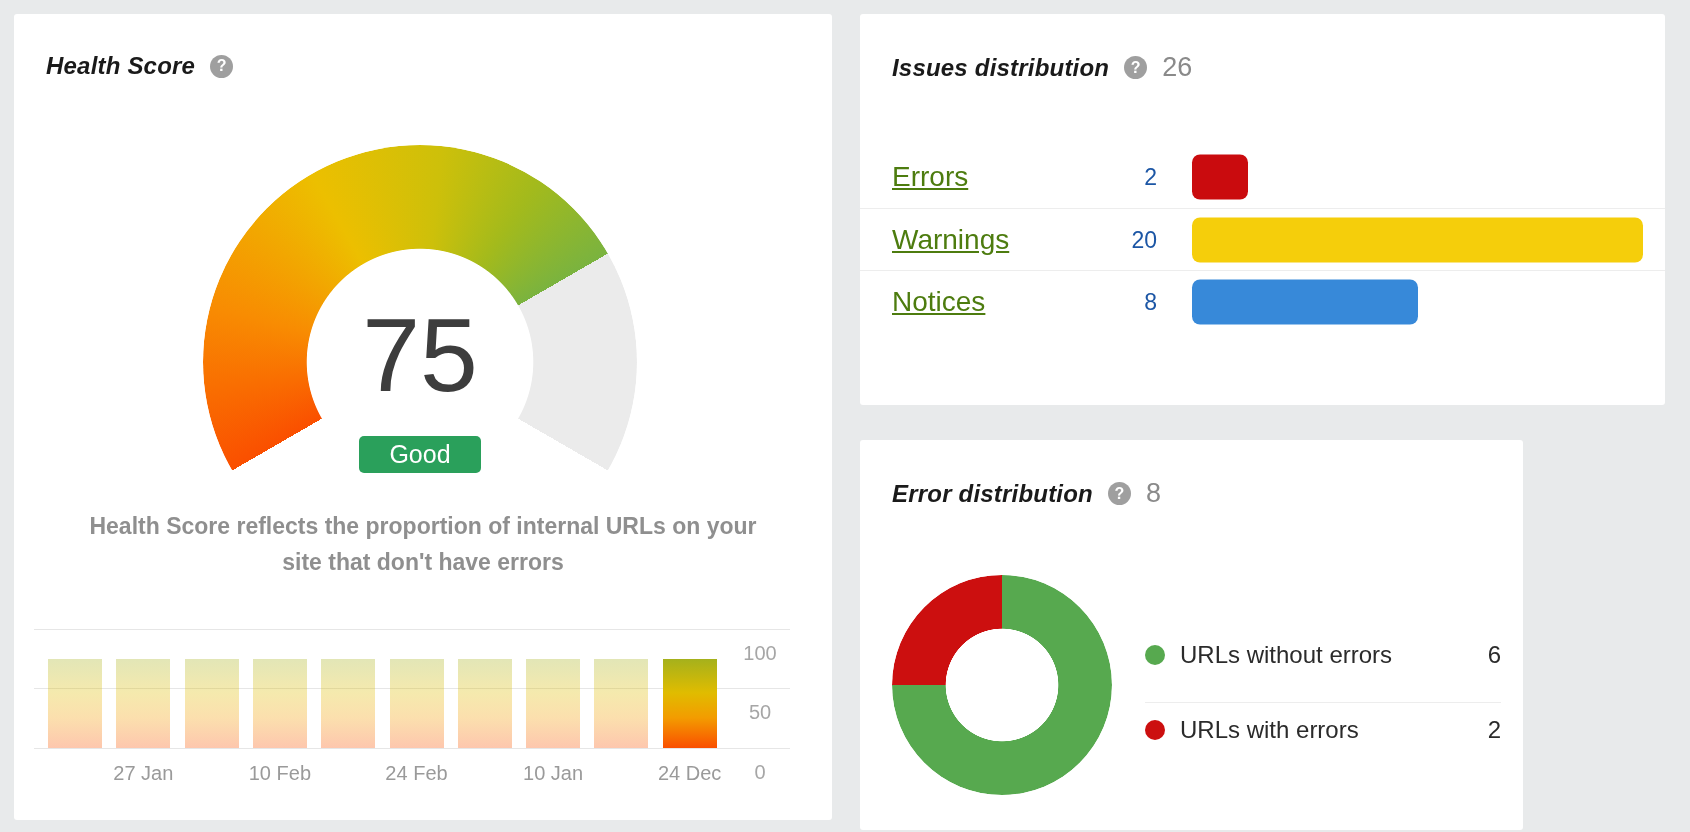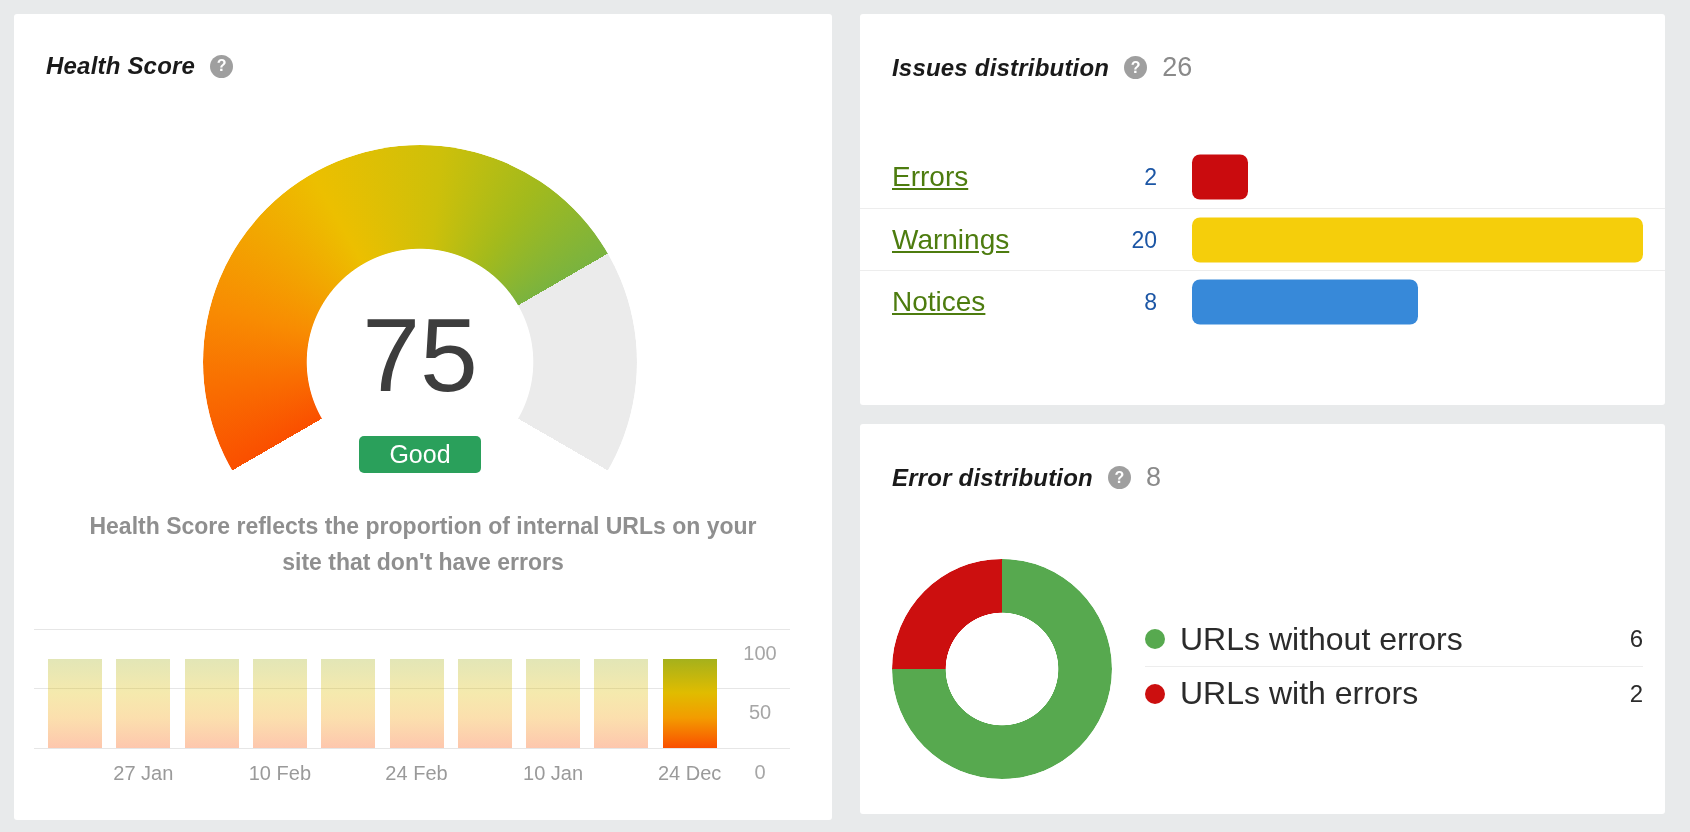--- a/index.html
+++ b/index.html
@@ -2,21 +2,21 @@
 <html><head>
 <meta charset="utf-8">
 <style>
   * { margin:0; padding:0; box-sizing:border-box; }
   html,body { width:1690px; height:832px; overflow:hidden; }
   body { background:#e8eaeb; font-family:"Liberation Sans","DejaVu Sans",sans-serif; color:#2b2b2b; }
 
   .card { position:absolute; background:#fff; border-radius:3px; }
   #health-card { left:14px; top:14px; width:818px; height:806px; }
   #issues-card { left:860px; top:14px; width:805px; height:391px;padding-left:46px; }
-  #error-card  { left:860px; top:424px; width:805px; height:390px; }
+  #error-card  { left:860px; top:440px; width:663px; height:390px; }
 
   .card-header { position:absolute; left:32px; top:38px; display:flex; align-items:center; gap:15px; }
   .card-title { font-size:24px; font-weight:bold; color:#1a1a1a; letter-spacing:0.2px;font-style:italic; }
   .help-icon { width:23px; height:23px; border-radius:50%; background:#9f9f9f; color:#fff; font-size:16px;
                font-weight:bold; display:flex; align-items:center; justify-content:center; cursor:default; }
   .header-count { font-size:27px; color:#8a8a8a; }
 
   
   .gauge-area { position:absolute; left:189px; top:131px; width:434px; height:434px; }
   .gauge-ring { position:absolute; inset:0; border-radius:50%;
@@ -49,23 +49,23 @@
   .issue-count { position:absolute; left:200px; width:97px; top:50%; transform:translateY(-50%);
                  text-align:right; font-size:23px; color:#1c56a5; text-decoration:none; cursor:pointer; }
   .issue-bar { position:absolute; left:332px; top:50%; transform:translateY(-50%); height:45px; border-radius:8px; }
 
   
   .donut { position:absolute; left:32px; top:135px; width:220px; height:220px; border-radius:50%;
            -webkit-mask:radial-gradient(circle closest-side, transparent 51%, #000 51.5%);
            mask:radial-gradient(circle closest-side, transparent 51%, #000 51.5%); }
   .legend { position:absolute; left:285px; right:22px; top:188px; }
   .legend-row { position:relative; height:54px; display:flex; align-items:center; }
-  .legend-row + .legend-row { border-top:1px solid #ededed; }
+  .legend-row + .legend-row { border-top:1px solid #ededed;margin-top:20px; }
   .legend-dot { width:20px; height:20px; border-radius:50%; flex:0 0 auto; margin-right:15px; }
-  .legend-label { font-size:32px; color:#2b2b2b; flex:1 1 auto; }
+  .legend-label { font-size:24px; color:#2b2b2b; flex:1 1 auto; }
   .legend-value { font-size:24px; color:#2b2b2b; text-align:right; }
 </style>
 </head>
 <body>
 
 <section class="card" id="health-card">
   <div class="card-header">
     <span class="card-title">Health Score</span>
     <span class="help-icon">?</span>
   </div>

